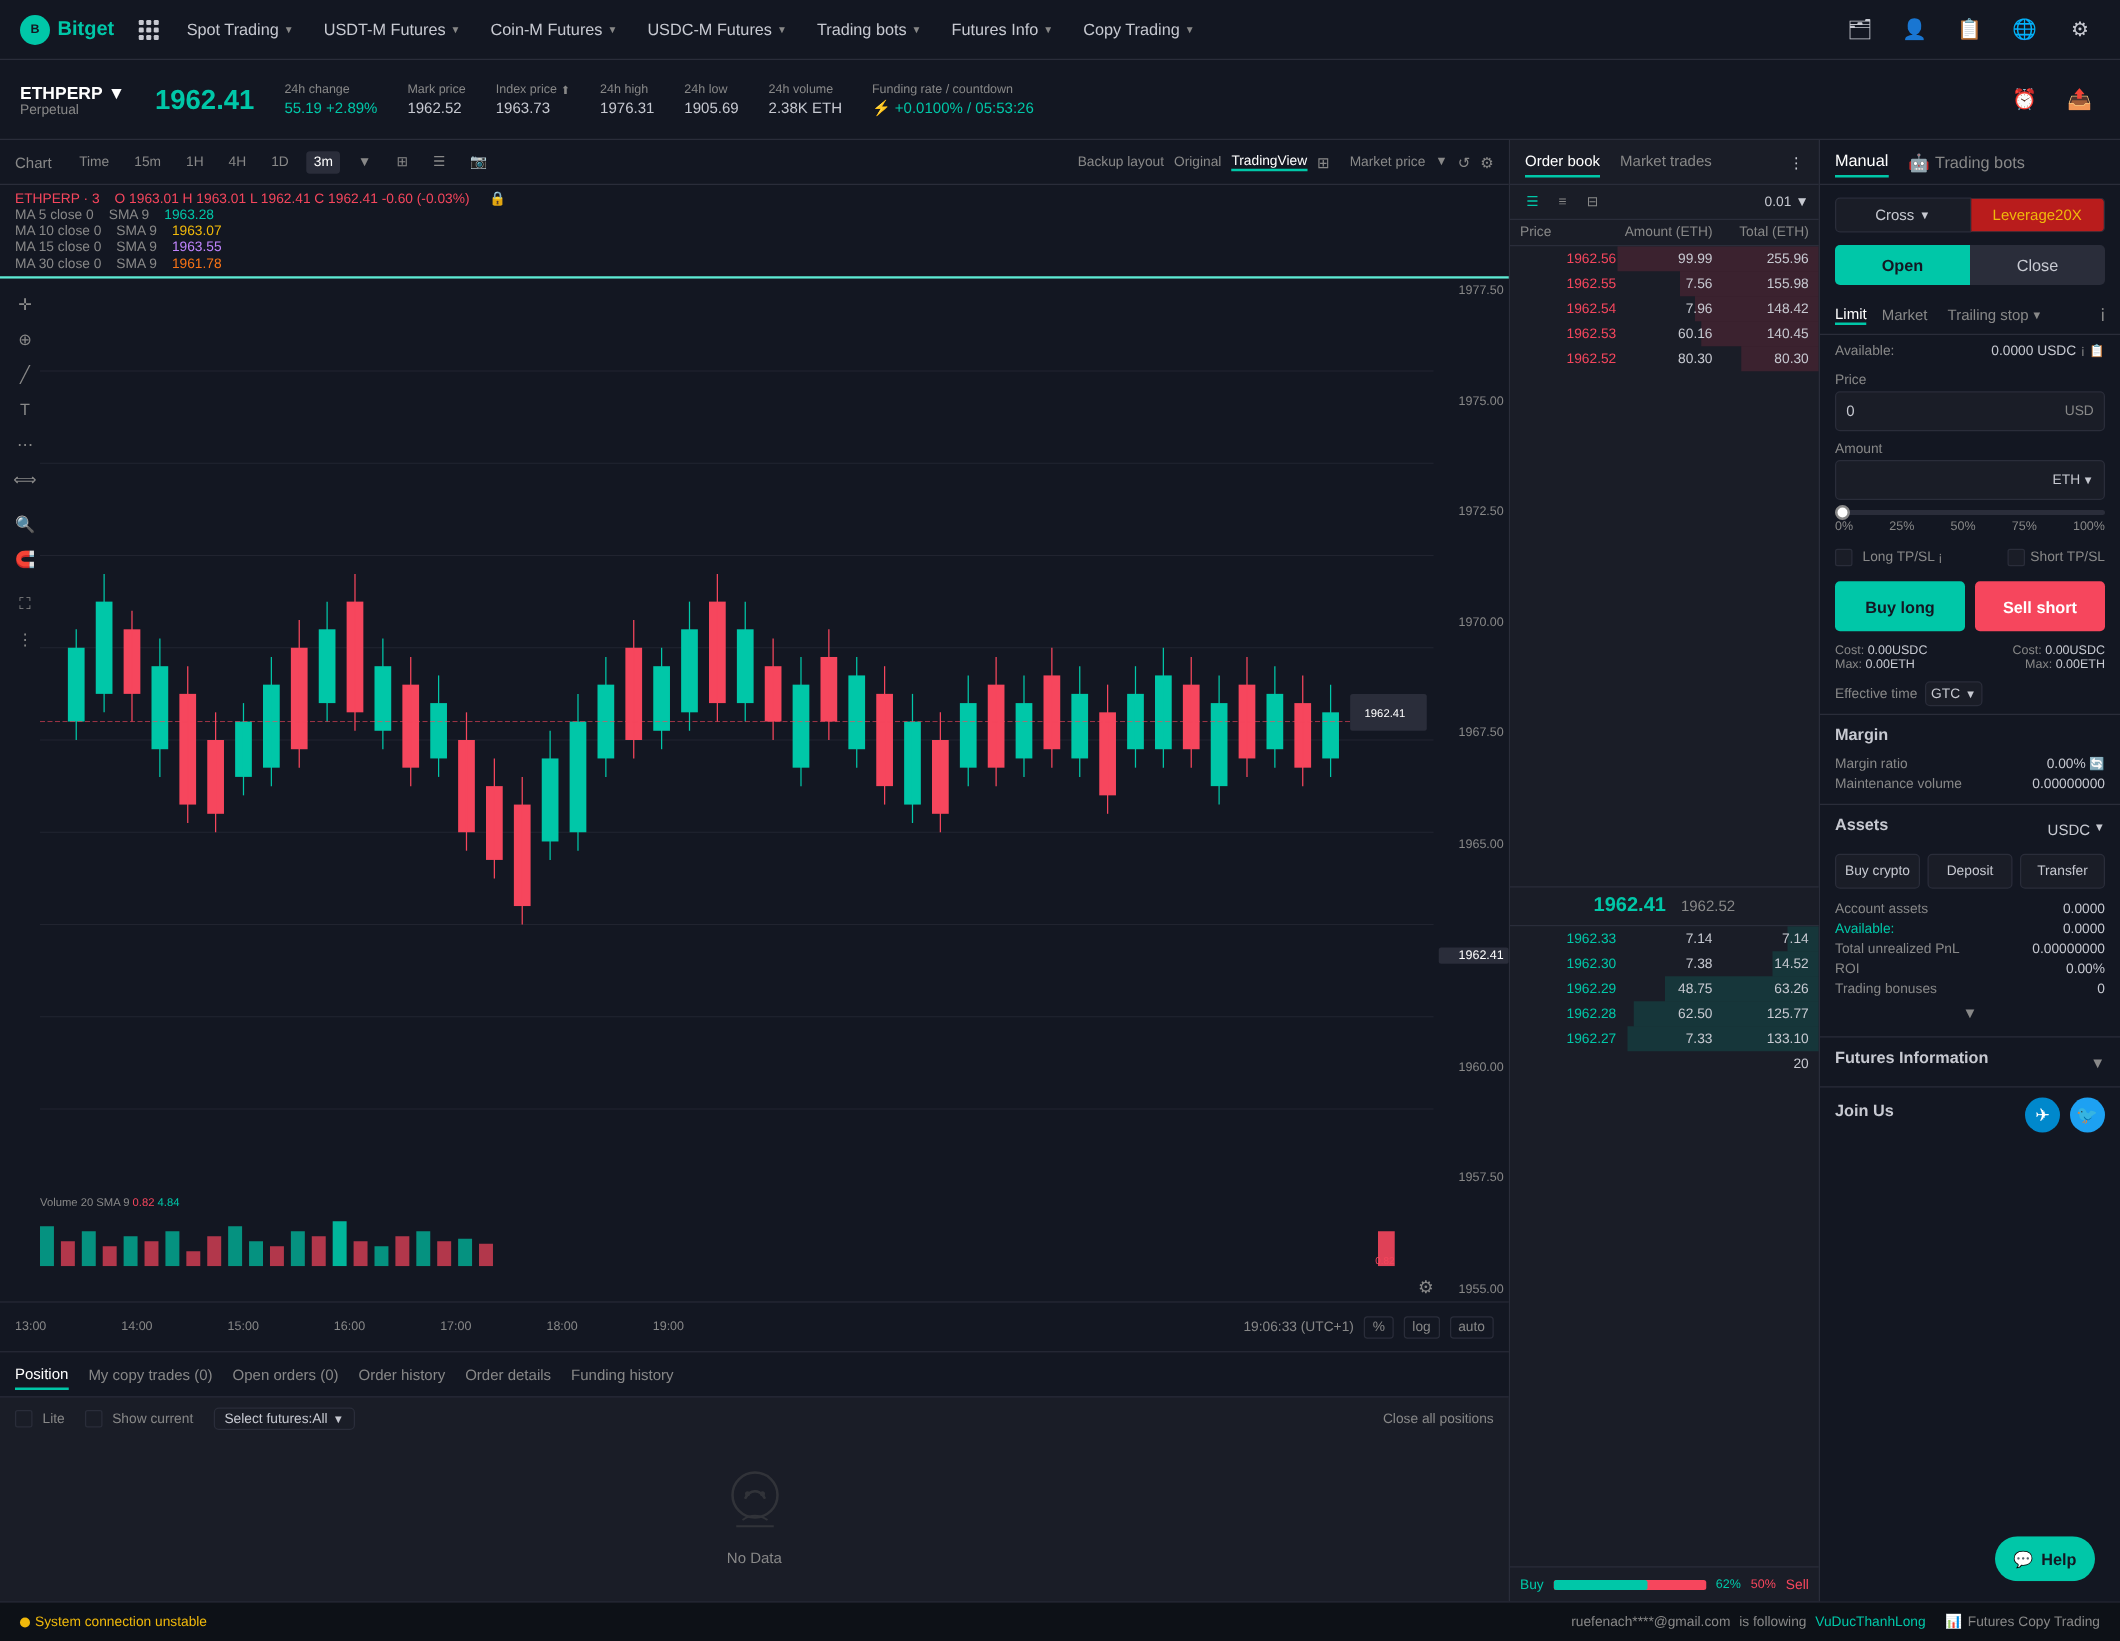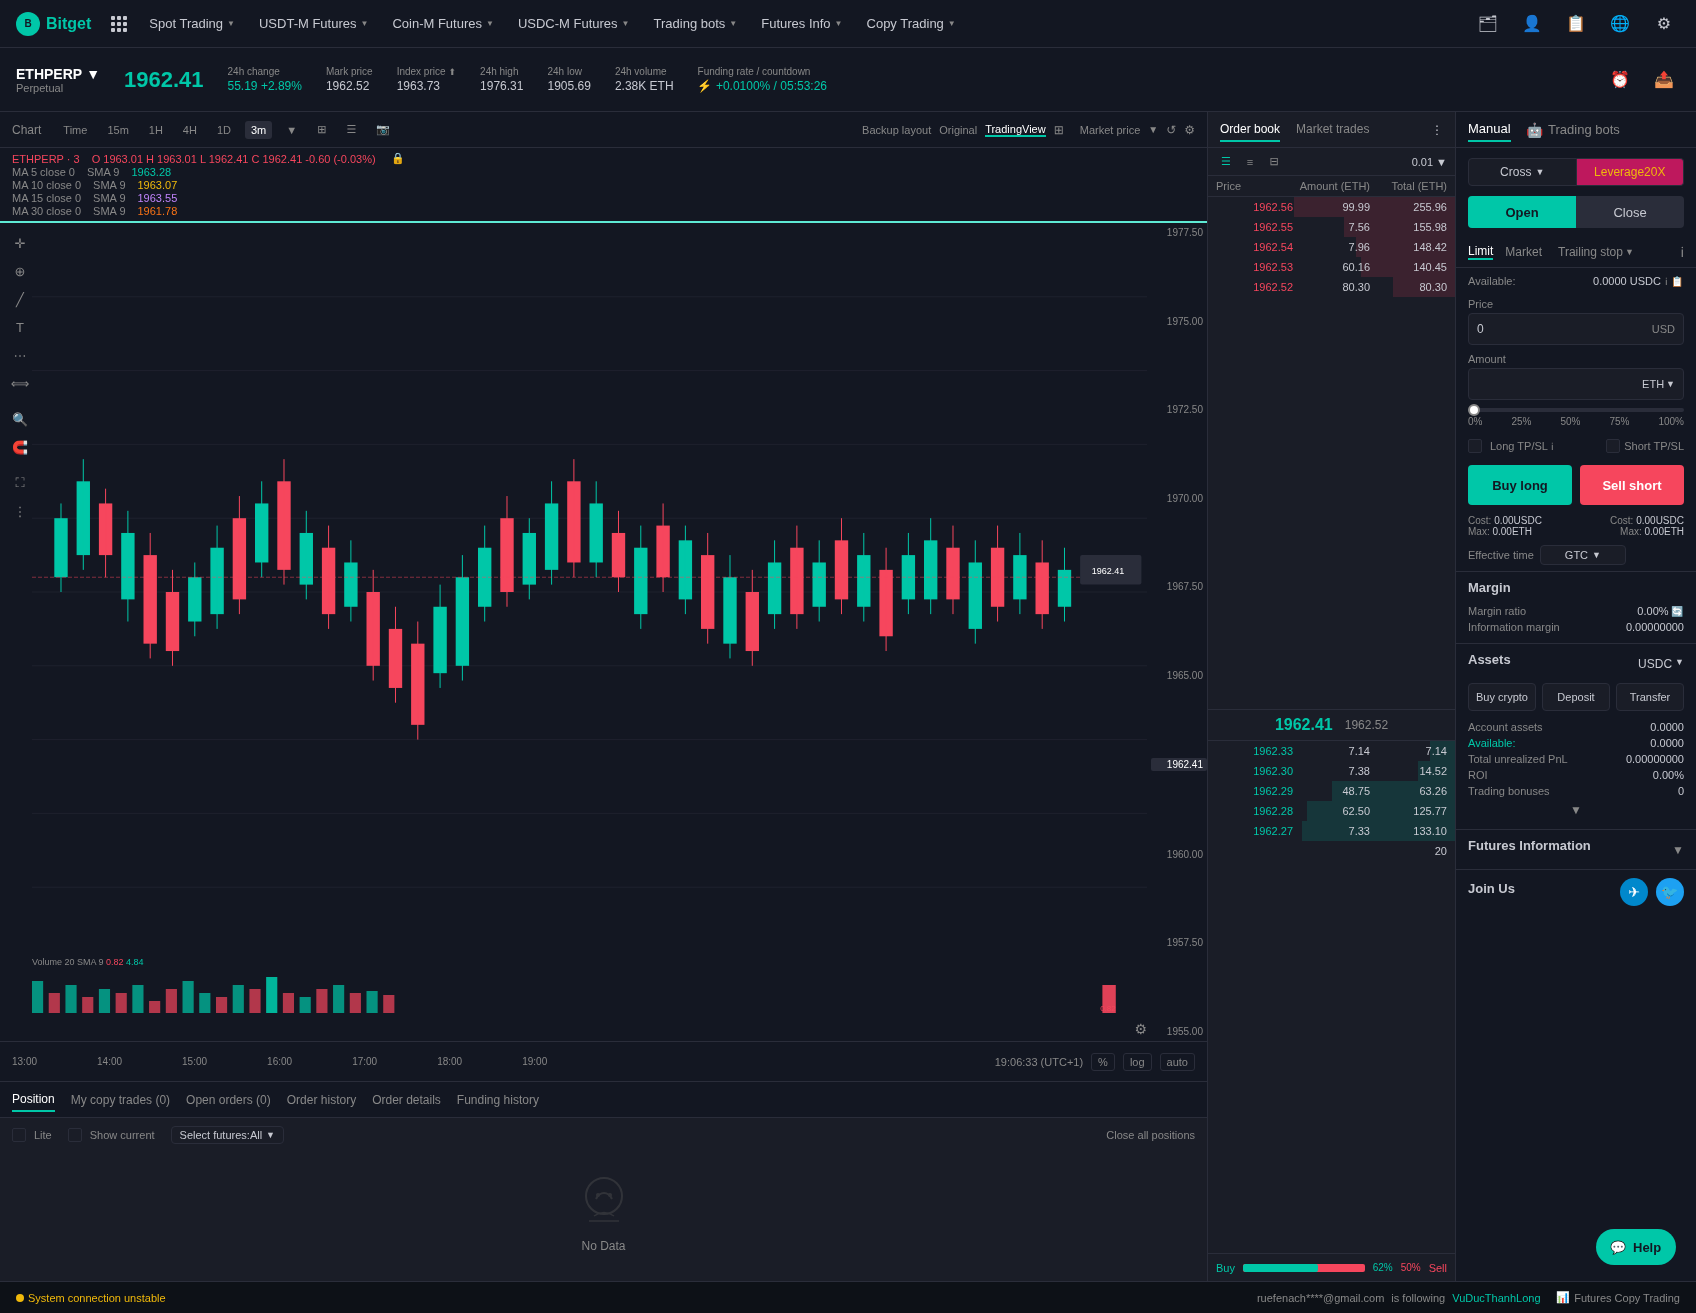--- a/index.html
+++ b/index.html
@@ -98,21 +98,21 @@
     .sell-pct { font-size: 10px; color: #f6465d; }
 
     
     .right-panel { width: 240px; display: flex; flex-direction: column; background: #131722; overflow-y: auto; }
     .rp-header { display: flex; align-items: center; height: 36px; border-bottom: 1px solid #2a2d3a; padding: 0 12px; gap: 12px; }
     .rp-tab { color: #888; cursor: pointer; font-size: 13px; padding: 4px 0; border-bottom: 2px solid transparent; }
     .rp-tab.active { color: #fff; border-bottom-color: #00c7a8; }
     .rp-trading-bots { display: flex; align-items: center; gap: 4px; color: #888; font-size: 13px; cursor: pointer; margin-left: 4px; }
     .cross-leverage { display: flex; align-items: center; height: 32px; }
     .cross-btn { flex: 1; display: flex; align-items: center; justify-content: center; gap: 4px; height: 28px; border: 1px solid #2a2d3a; border-radius: 4px 0 0 4px; cursor: pointer; font-size: 12px; color: #c7c9d1; background: #1a1d27; }
-    .leverage-btn { flex: 1; height: 28px; display: flex; align-items: center; justify-content: center; border: 1px solid #2a2d3a; border-radius: 0 4px 4px 0; cursor: pointer; font-size: 12px; color: #f0b90b; background: #be185d; border-left: none; }
+    .leverage-btn { flex: 1; height: 28px; display: flex; align-items: center; justify-content: center; border: 1px solid #2a2d3a; border-radius: 0 4px 4px 0; cursor: pointer; font-size: 12px; color: #f0b90b; background: #b91c1c; border-left: none; }
     
     .open-close-tabs { display: flex; margin: 8px 12px; border-radius: 4px; overflow: hidden; }
     .open-tab { flex: 1; height: 32px; display: flex; align-items: center; justify-content: center; background: #00c7a8; color: #131722; font-weight: bold; font-size: 13px; cursor: pointer; }
     .close-tab { flex: 1; height: 32px; display: flex; align-items: center; justify-content: center; background: #2a2d3a; color: #c7c9d1; font-size: 13px; cursor: pointer; }
     
     .order-type-tabs { display: flex; align-items: center; padding: 0 12px; gap: 12px; height: 32px; border-bottom: 1px solid #2a2d3a; }
     .order-type-tab { color: #888; cursor: pointer; font-size: 12px; }
     .order-type-tab.active { color: #fff; border-bottom: 2px solid #00c7a8; }
     .order-type-dropdown { color: #888; font-size: 12px; cursor: pointer; margin-left: 4px; display: flex; align-items: center; gap: 2px; }
     
@@ -146,21 +146,21 @@
     .buy-sell-buttons { display: flex; gap: 8px; padding: 8px 12px; }
     .buy-long-btn { flex: 1; height: 40px; background: #00c7a8; color: #131722; font-weight: bold; font-size: 13px; border: none; border-radius: 4px; cursor: pointer; }
     .sell-short-btn { flex: 1; height: 40px; background: #f6465d; color: #fff; font-weight: bold; font-size: 13px; border: none; border-radius: 4px; cursor: pointer; }
     
     .cost-row { display: flex; justify-content: space-between; padding: 2px 12px; }
     .cost-item { flex: 1; }
     .cost-label { color: #888; font-size: 10px; }
     
     .effective-time { display: flex; align-items: center; padding: 6px 12px; gap: 6px; }
     .et-label { color: #888; font-size: 11px; }
-    .et-select { display: flex; align-items: center; gap: 4px; border: 1px solid #2a2d3a; border-radius: 4px; padding: 3px 24px; cursor: pointer; color: #c7c9d1; font-size: 11px; background: #1a1d27; }
+    .et-select { display: flex; align-items: center; gap: 4px; border: 1px solid #2a2d3a; border-radius: 4px; padding: 3px 4px; cursor: pointer; color: #c7c9d1; font-size: 11px; background: #1a1d27; }
     
     .margin-section { padding: 8px 12px; border-top: 1px solid #2a2d3a; }
     .section-title { color: #c7c9d1; font-size: 13px; font-weight: bold; margin-bottom: 8px; }
     .margin-row { display: flex; justify-content: space-between; align-items: center; padding: 2px 0; }
     .margin-label { color: #888; font-size: 11px; }
     .margin-value { color: #c7c9d1; font-size: 11px; display: flex; align-items: center; gap: 3px; }
     
     .assets-section { padding: 8px 12px; border-top: 1px solid #2a2d3a; }
     .assets-header { display: flex; justify-content: space-between; align-items: center; margin-bottom: 8px; }
     .assets-select { display: flex; align-items: flex-start; gap: 3px; color: #c7c9d1; font-size: 12px; cursor: pointer; }
@@ -883,21 +883,21 @@
     <div class="margin-section">
       <div class="section-title">Margin</div>
       <div class="margin-row">
         <span class="margin-label">Margin ratio</span>
         <span class="margin-value">
           <span>0.00%</span>
           <span class="info-icon">🔄</span>
         </span>
       </div>
       <div class="margin-row">
-        <span class="margin-label">Information margin</span>
+        <span class="margin-label">Maintenance volume</span>
         <span class="margin-value">0.00000000</span>
       </div>
     </div>
 
     <div class="assets-section">
       <div class="assets-header">
         <span class="section-title">Assets</span>
         <div class="assets-select">
           <span>USDC</span>
           <span style="font-size:9px;">▼</span>

